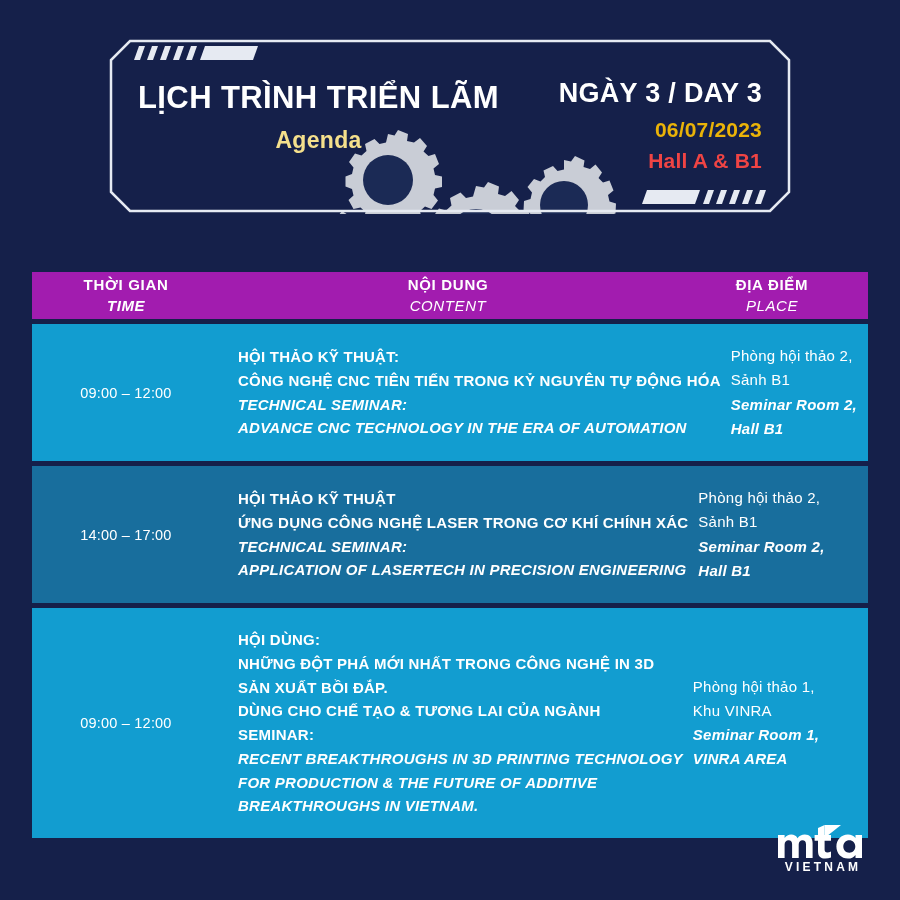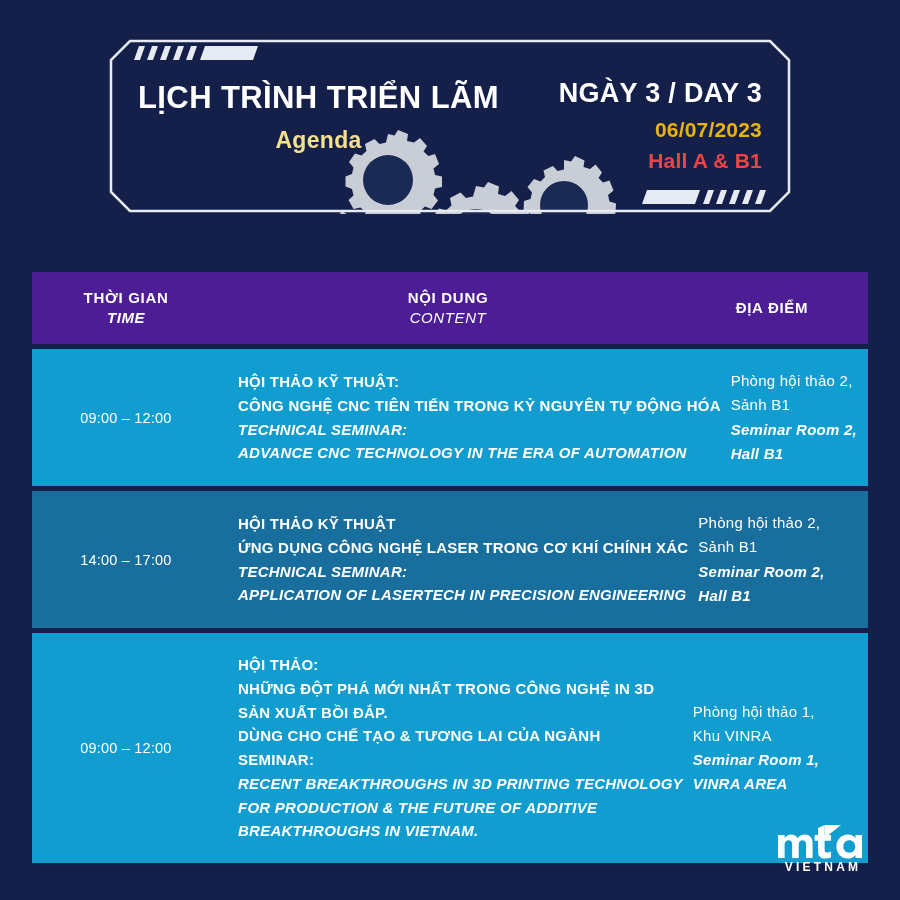--- a/index.html
+++ b/index.html
@@ -95,22 +95,22 @@
     position:absolute;
     left:32px; top:272px;
     width:836px;
   }
   .trow{
     display:flex;
     align-items:center;
     box-sizing:border-box;
   }
   .trow.head{
-    background:#4c1d95;
-    height:72px;
+    background:#a21caf;
+    height:47px;
     align-items:center;
   }
   .trow.r-light{ background:#129dd0; }
   .trow.r-dark{  background:#186e9d; }
 
   .gap{ height:5px; background:#15204a; }
 
   .c-time{
     width:188px;
     flex:0 0 188px;
@@ -268,20 +268,21 @@
     <div class="c-time">
       <div class="hcell-main">THỜI GIAN</div>
       <div class="hcell-sub">TIME</div>
     </div>
     <div class="c-content">
       <div class="hcell-main">NỘI DUNG</div>
       <div class="hcell-sub">CONTENT</div>
     </div>
     <div class="c-place">
       <div class="hcell-main">ĐỊA ĐIỂM</div>
+      <div class="hcell-sub">PLACE</div>
     </div>
   </div>
 
   <div class="gap"></div>
 
   <div class="trow r-light body-pad">
     <div class="c-time">09:00 – 12:00</div>
     <div class="c-content">
       <div class="line vi">HỘI THẢO KỸ THUẬT:</div>
       <div class="line vi">CÔNG NGHỆ CNC TIÊN TIẾN TRONG KỶ NGUYÊN TỰ ĐỘNG HÓA</div>
@@ -312,21 +313,21 @@
       <div class="line en">Seminar Room 2,</div>
       <div class="line en">Hall B1</div>
     </div>
   </div>
 
   <div class="gap"></div>
 
   <div class="trow r-light body-pad">
     <div class="c-time">09:00 – 12:00</div>
     <div class="c-content">
-      <div class="line vi">HỘI THẢO:</div>
+      <div class="line vi">HỘI DÙNG:</div>
       <div class="line vi">NHỮNG ĐỘT PHÁ MỚI NHẤT TRONG CÔNG NGHỆ IN 3D</div>
       <div class="line vi">SẢN XUẤT BỒI ĐẮP.</div>
       <div class="line vi">DÙNG CHO CHẾ TẠO &amp; TƯƠNG LAI CỦA NGÀNH</div>
       <div class="line vi">SEMINAR:</div>
       <div class="line en">RECENT BREAKTHROUGHS IN 3D PRINTING TECHNOLOGY</div>
       <div class="line en">FOR PRODUCTION &amp; THE FUTURE OF ADDITIVE</div>
       <div class="line en">BREAKTHROUGHS IN VIETNAM.</div>
     </div>
     <div class="c-place">
       <div class="line vi">Phòng hội thảo 1,</div>

